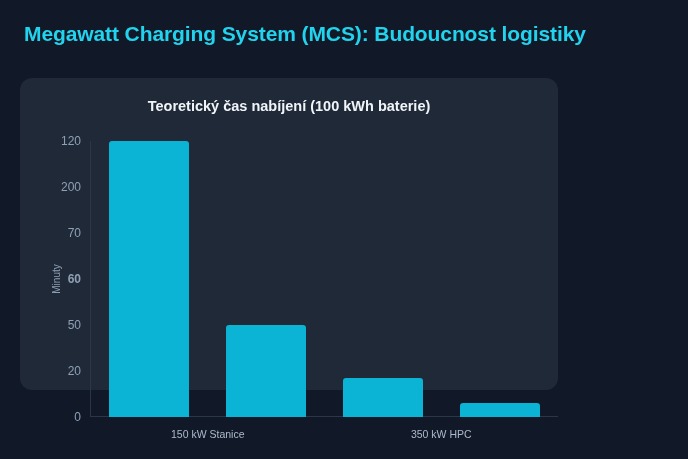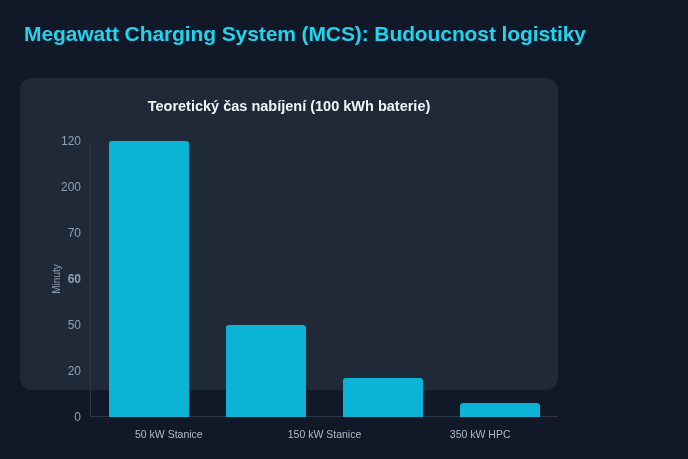--- a/index.html
+++ b/index.html
@@ -179,16 +179,15 @@
           <div class="bar" title="350 kW HPC: 17" style="height: 39.1px; background: rgb(11, 180, 212);"></div>
         </div>
         <div class="bar-slot">
           <div class="bar" title="1000 kW BYD: 6" style="height: 13.8px; background: rgb(11, 180, 212);"></div>
         </div>
       </div>
   </div>
 </div>
 
 <div id="x-labels">
-    <div class="x-label">50 kW Stanice</div>
     <div class="x-label">150 kW Stanice</div>
     <div class="x-label">350 kW HPC</div>
   </div>
 
 </body></html>

